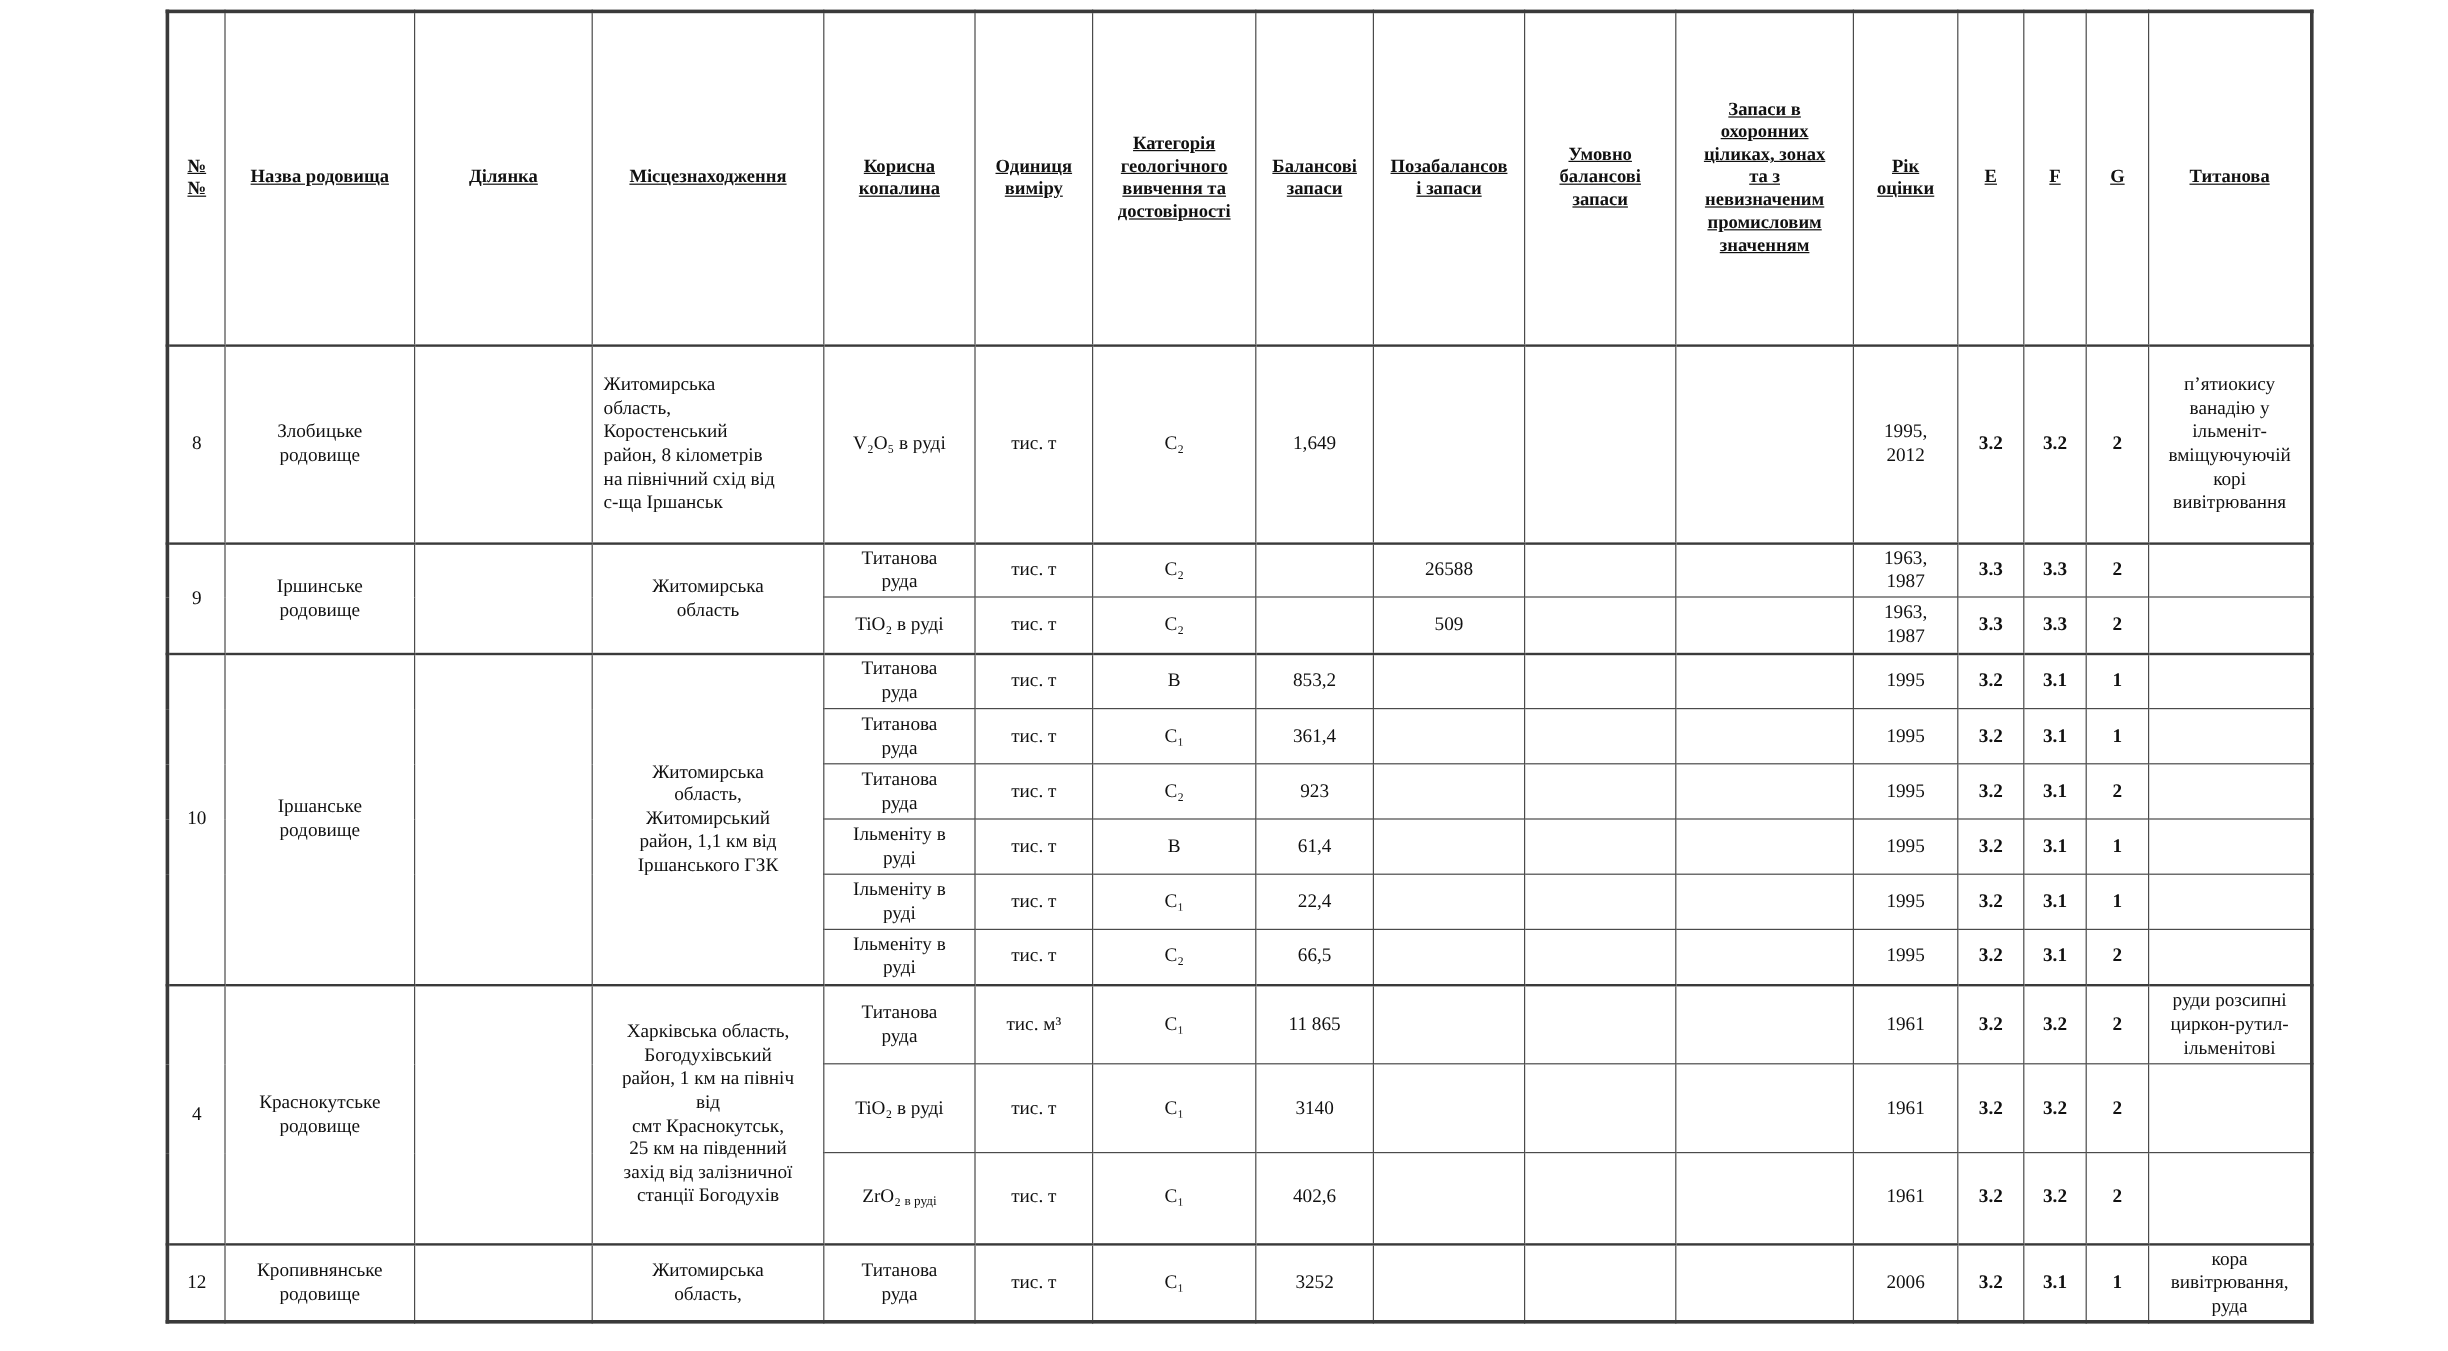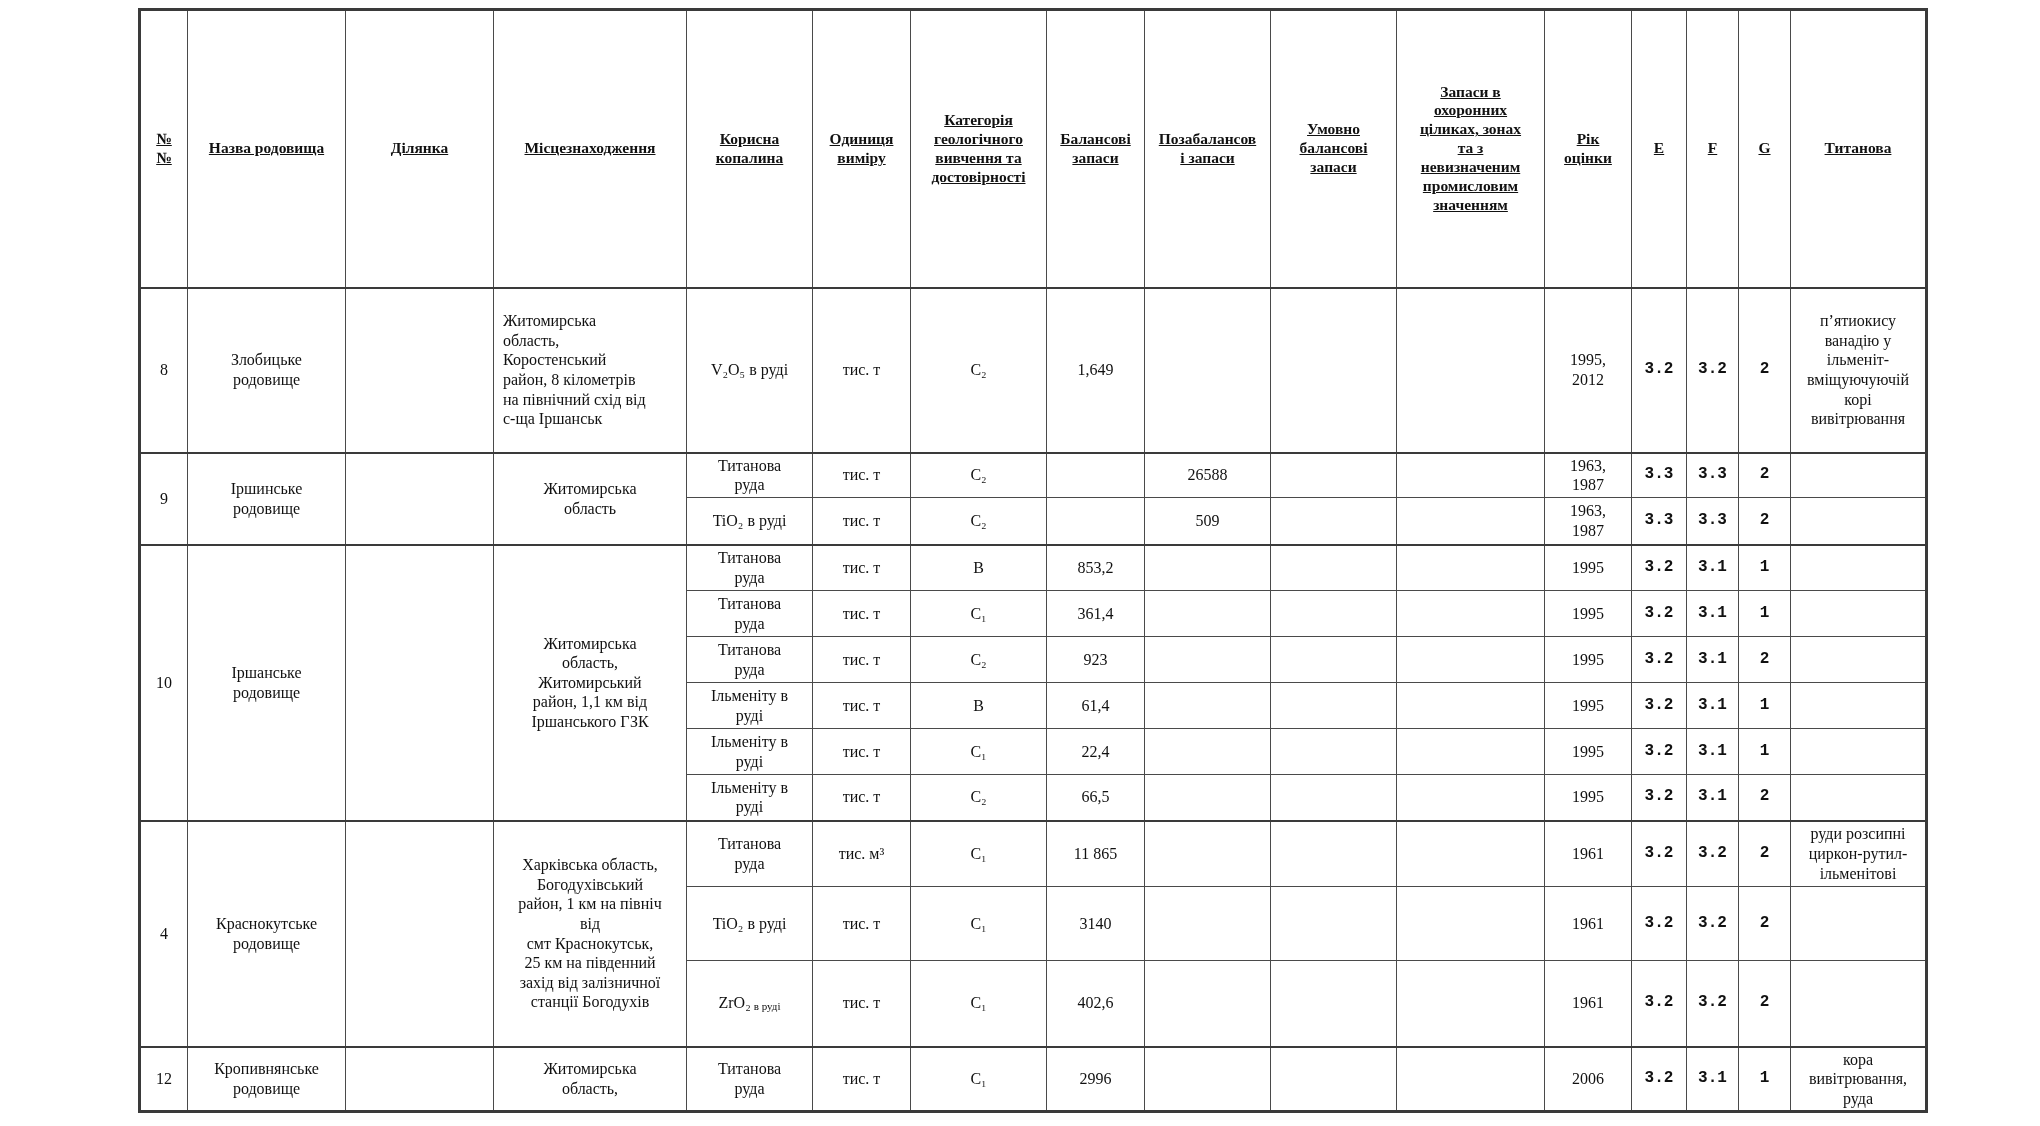--- a/index.html
+++ b/index.html
@@ -27,32 +27,32 @@
     line-height:1.22;
     overflow:hidden;
   }
   thead th{
     font-weight:bold;
     font-size:15.5px;
     border-bottom:2.5px solid #3a3a3a;
     text-decoration:underline;
   }
   tr.grp>td{border-top:2.5px solid #3a3a3a;}
-  td.b{font-weight:bold;font-family:Liberation Mono, monospace;}
+  td.b{font-weight:bold;}
   td.loc-left{text-align:left;padding-left:9px;}
   .suffix{font-size:11px;vertical-align:-2px;margin-left:3px;}
   
   tr.rh-head{height:278px;}
   tr.rh-r8{height:165px;}
   tr.rh-r9a{height:45px;}
   tr.rh-r9b{height:47px;}
   tr.rh-s46{height:46px;}
   tr.rh-r11a{height:66px;}
   tr.rh-r11b{height:74px;}
-  tr.rh-r11c{height:86px;}
+  tr.rh-r11c{height:76px;}
   tr.rh-r12{height:60px;}
 </style>
 </head>
 <body>
 
 <table class="registry">
   <colgroup>
     <col style="width:48px">
       <col style="width:158px">
       <col style="width:148px">
@@ -340,21 +340,21 @@
       <td>12</td>
       <td>Кропивнянське
 родовище</td>
       <td></td>
       <td>Житомирська
 область,</td>
       <td>Титанова
 руда</td>
       <td>тис. т</td>
       <td>C₁</td>
-      <td>2996</td>
+      <td>3252</td>
       <td></td>
       <td></td>
       <td></td>
       <td>2006</td>
       <td class="b">3.2</td>
       <td class="b">3.1</td>
       <td class="b">1</td>
       <td>кора
 вивітрювання,
 руда</td>

